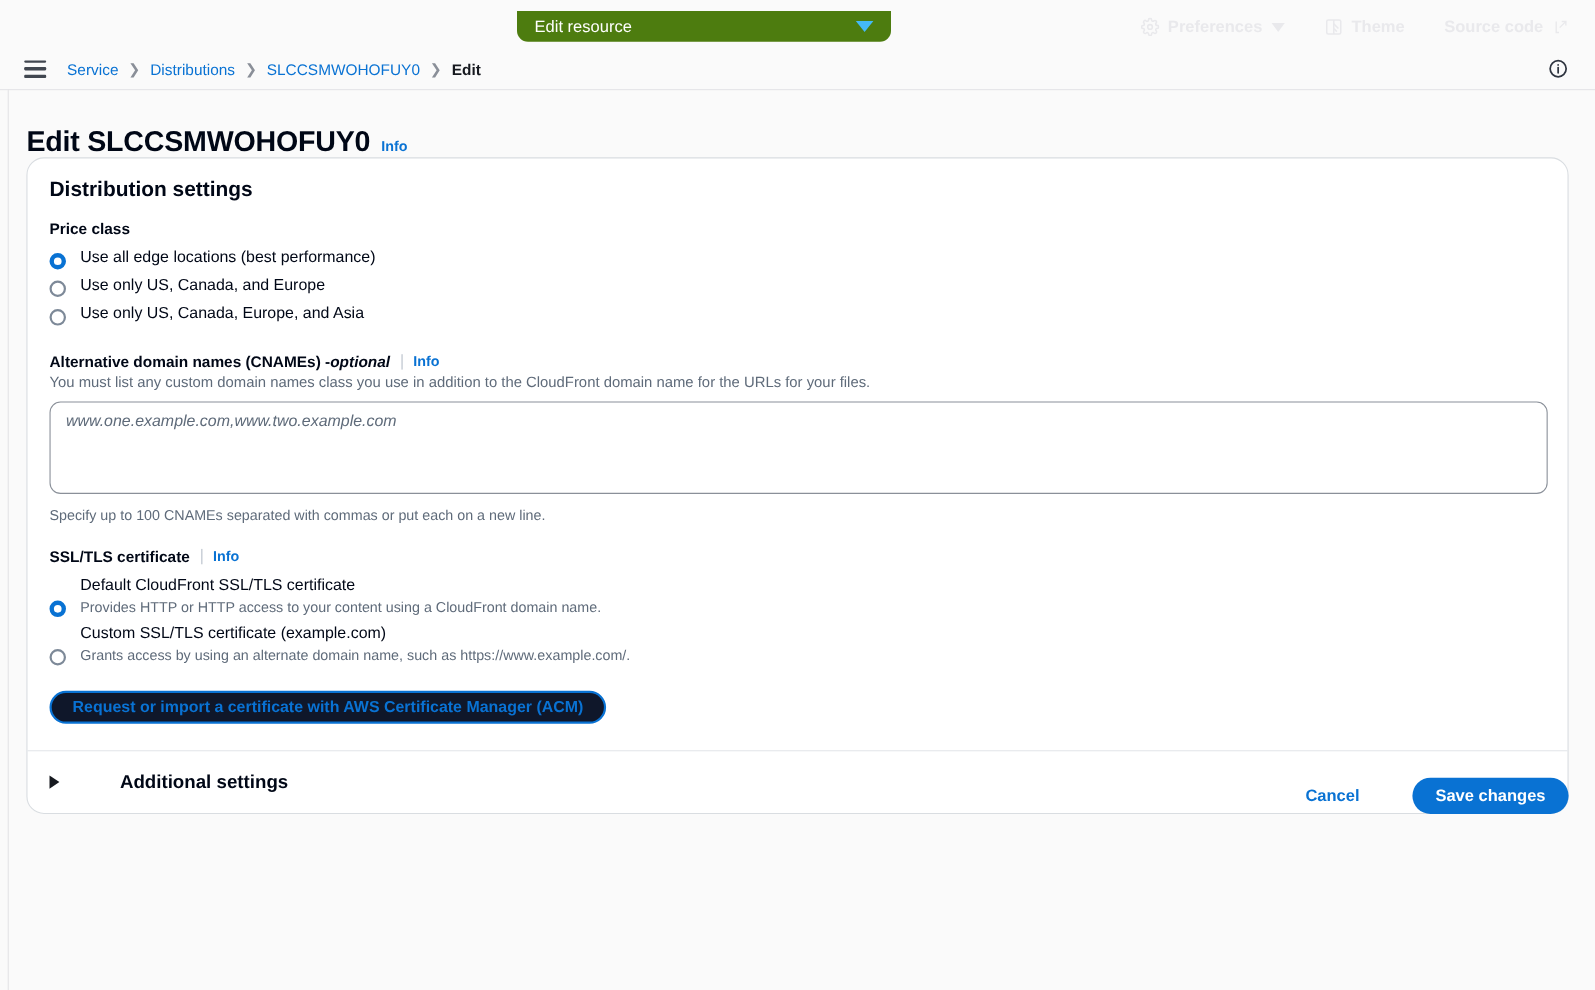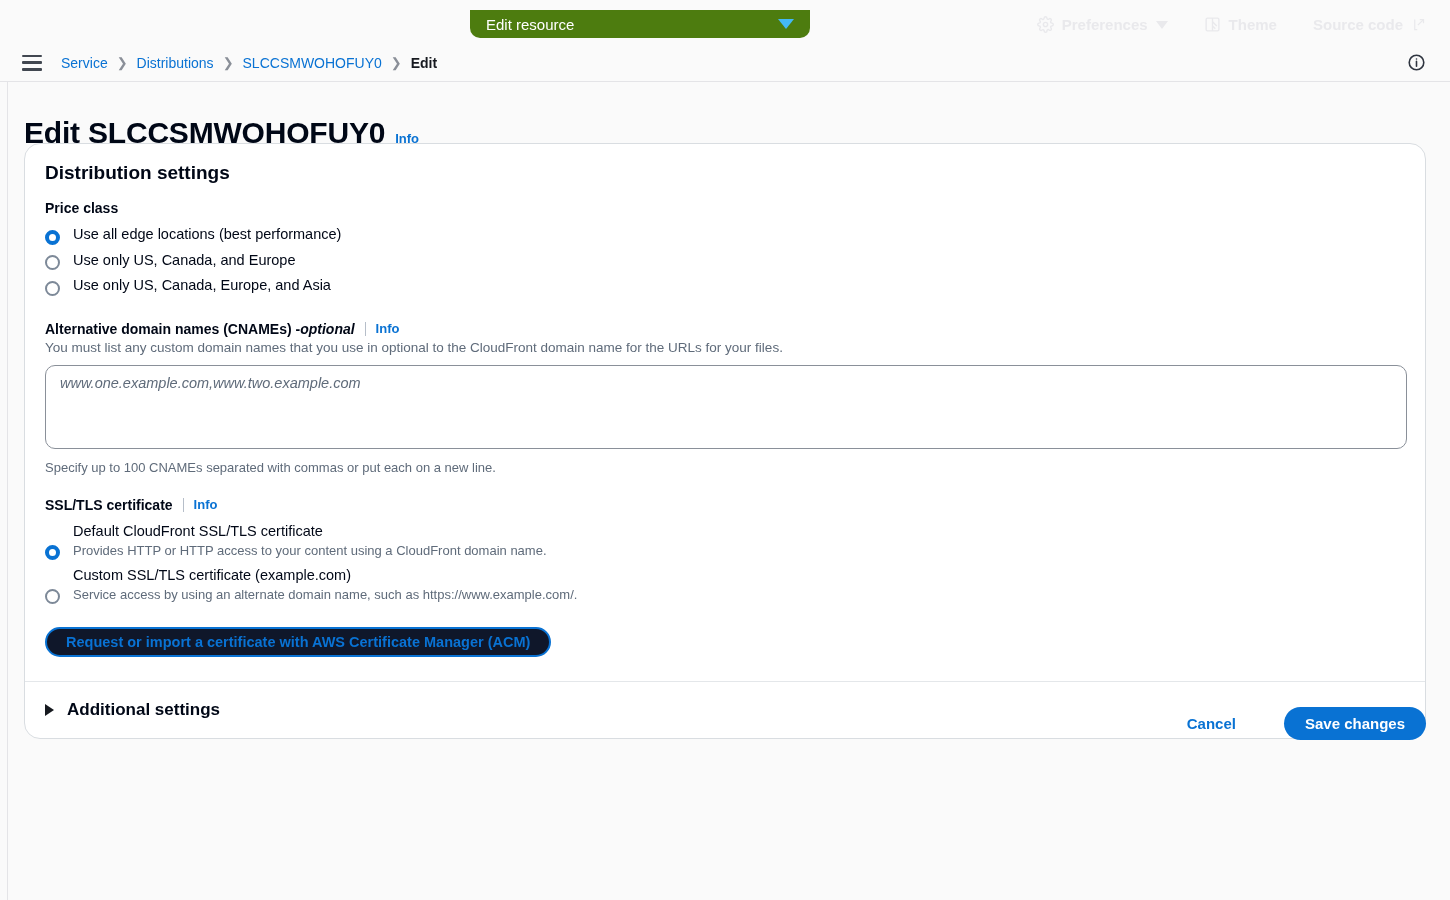--- a/index.html
+++ b/index.html
@@ -149,21 +149,21 @@
   
   .page-title-wrap {
     position: absolute;
     left: 24px;
     top: 96px;
     display: flex;
     align-items: baseline;
     gap: 10px;
   }
   .page-title {
-    font-size: 30px;
+    font-size: 26px;
     font-weight: bold;
     color: #000716;
     letter-spacing: -0.2px;
   }
   .info-link {
     color: #0972d3;
     font-size: 13px;
     font-weight: bold;
     text-decoration: none;
     cursor: pointer;
@@ -312,20 +312,21 @@
     width: 0;
     height: 0;
     border-top: 6px solid transparent;
     border-bottom: 6px solid transparent;
     border-left: 9px solid #16191f;
   }
   .expandable-title {
     font-size: 17px;
     font-weight: bold;
     color: #000716;
+    margin-left: 42px;
   }
 
   
   .footer-actions {
     position: absolute;
     right: 24px;
     top: 707px;
     display: flex;
     align-items: center;
     gap: 40px;
@@ -457,21 +458,21 @@
 
     <div class="section-gap"></div>
 
     
     <div class="field-label">
       <span>Alternative domain names (CNAMEs) - </span>
         <span class="optional">optional</span>
       <span class="label-divider"></span>
       <a class="info-link">Info</a>
     </div>
-    <div class="field-desc">You must list any custom domain names that you use in optional to the CloudFront domain name for the URLs for your files.</div>
+    <div class="field-desc">You must list any custom domain names class you use in addition to the CloudFront domain name for the URLs for your files.</div>
     <textarea class="cname-area" placeholder="www.one.example.com,www.two.example.com" style=""></textarea>
     <div class="hint">Specify up to 100 CNAMEs separated with commas or put each on a new line.</div>
 
     <div class="section-gap"></div>
 
     
     <div class="field-label">
       <span>SSL/TLS certificate</span>
       <span class="label-divider"></span>
       <a class="info-link">Info</a>
@@ -481,21 +482,21 @@
         <span class="radio checked"></span>
         <span>
           <span class="radio-label">Default CloudFront SSL/TLS certificate</span>
           <div class="radio-sublabel">Provides HTTP or HTTP access to your content using a CloudFront domain name.</div>
         </span>
       </label>
       <label class="radio-row">
         <span class="radio"></span>
         <span>
           <span class="radio-label">Custom SSL/TLS certificate (example.com)</span>
-          <div class="radio-sublabel">Service access by using an alternate domain name, such as https://www.example.com/.</div>
+          <div class="radio-sublabel">Grants access by using an alternate domain name, such as https://www.example.com/.</div>
         </span>
       </label>
     </div>
 
     <button class="acm-button">Request or import a certificate with AWS Certificate Manager (ACM)</button>
 
   </div>
 
   <div class="card-sep"></div>
 

